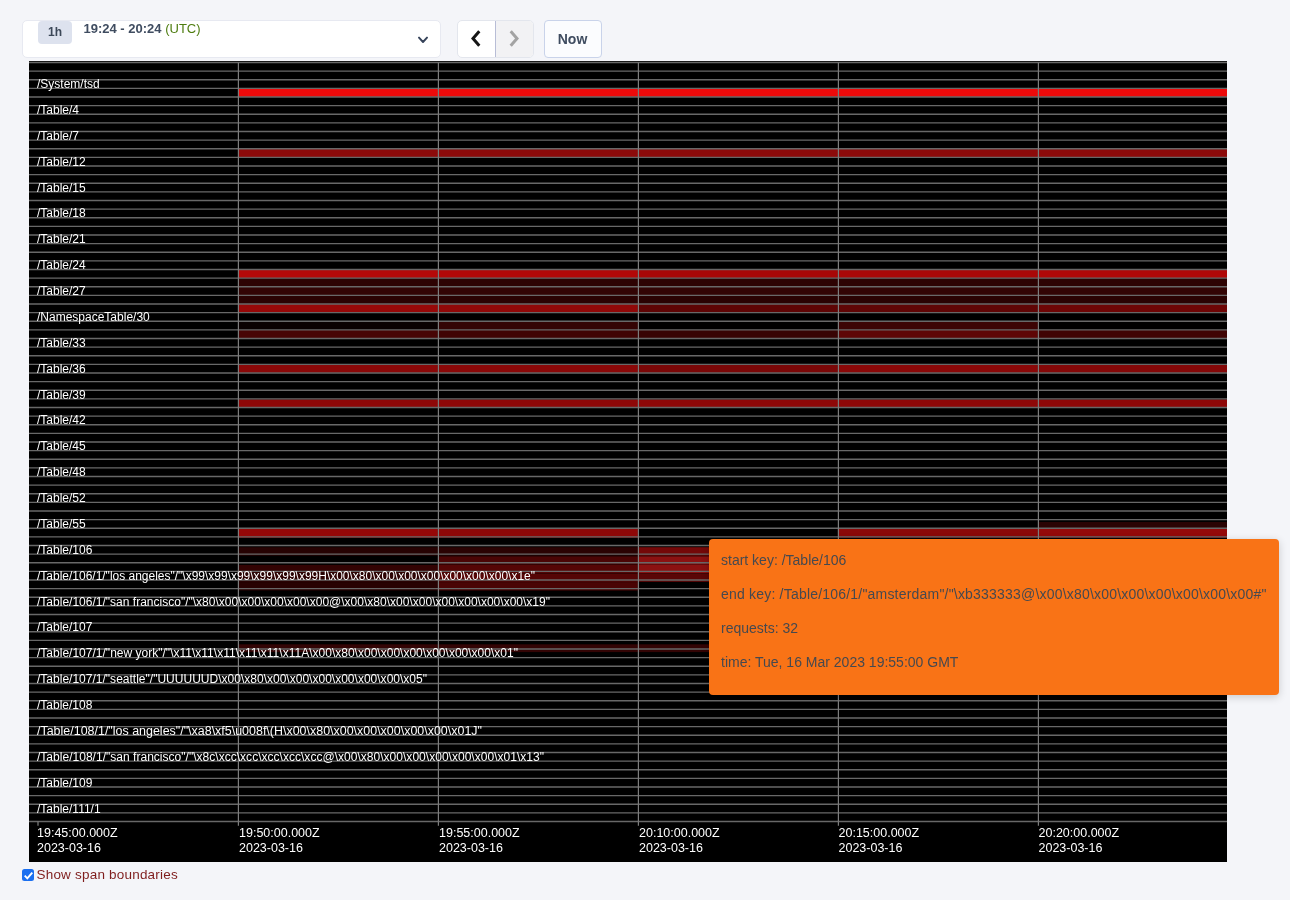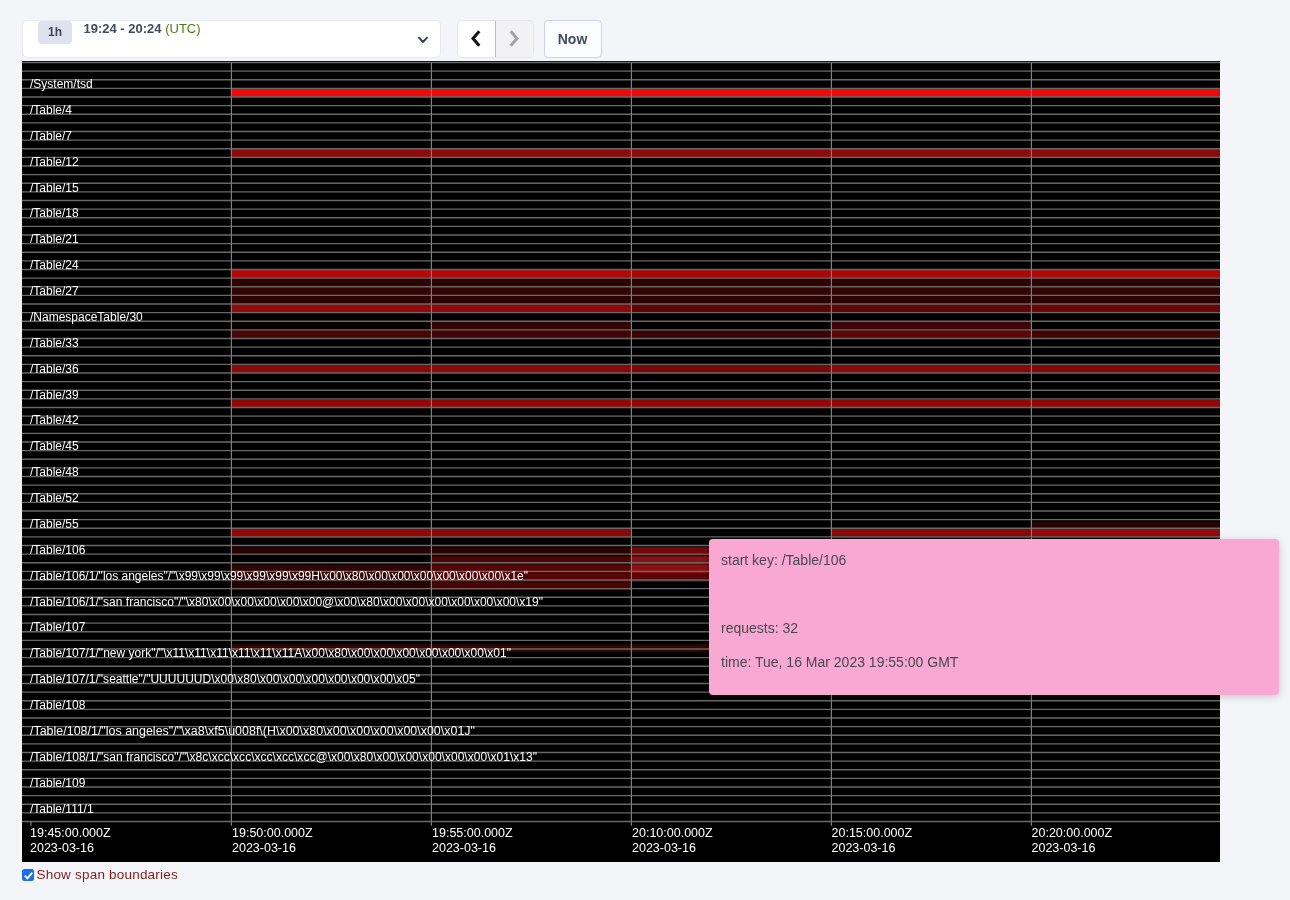--- a/index.html
+++ b/index.html
@@ -7,22 +7,22 @@
 .abs { position:absolute; }
 .selector { left:22px; top:19.5px; width:419px; height:38px; background:#fff; border:1px solid #e7e9f1; border-radius:5px; display:flex; }
 .badge { margin-left:15px; width:34px; height:23px; background:#dde2ee; border-radius:4px; display:flex; align-items:center; justify-content:center; font-size:12px; font-weight:bold; color:#3c4858; }
 .timetext { margin-left:11.5px; font-size:13px; font-weight:bold; color:#3f4c60; }
 .utc { font-weight:normal; color:#4d7c0f; }
 .chev { position:absolute; right:12px; top:15.5px; }
 .navgrp { left:456.5px; top:19.5px; width:77px; height:38.5px; border:1px solid #e3e6ed; border-radius:5px; display:flex; background:#fff; overflow:hidden; }
 .navbtn { width:38.5px; height:100%; display:flex; align-items:center; justify-content:center; }
 .navbtn.r { background:#f2f2f4; border-left:1px solid #b8bdd6; }
 .nowbtn { left:543.5px; top:19.5px; width:58px; height:38.5px; border:1px solid #c9d3ea; border-radius:4px; background:#fbfcfe; display:flex; align-items:center; justify-content:center; font-size:14px; font-weight:bold; color:#3f4c60; }
-.canvas { left:22px; top:60.5px; width:1198px; height:801px; background:#000; }
-.tooltip { left:709px; top:539px; width:570px; height:156px; background:#f9a8d4; border-radius:4px; box-shadow:0 2px 8px rgba(0,0,0,0.18); color:#46494f; font-size:14px; padding:23px 12px; }
+.canvas { left:29px; top:60.5px; width:1198px; height:801px; background:#000; }
+.tooltip { left:709px; top:539px; width:570px; height:156px; background:#f97316; border-radius:4px; box-shadow:0 2px 8px rgba(0,0,0,0.18); color:#46494f; font-size:14px; padding:23px 12px; }
 .tooltip div { position:absolute; left:12px; white-space:nowrap; }
 .checkrow { left:21.5px; top:868px; height:14px; display:flex; align-items:center; }
 .checkbox { width:12.5px; height:12.5px; background:#1a6ff0; border-radius:2.5px; position:relative; }
 .checklabel { margin-left:2.5px; font-size:13.5px; letter-spacing:0.2px; color:#7f1d1d; line-height:14px; }
 </style>
 </head>
 <body>
 <div class="abs selector">
   <div class="badge">1h</div>
   <div class="timetext">19:24 - 20:24 <span class="utc">(UTC)</span></div>
@@ -139,20 +139,21 @@
 <text x="610" y="790.5">2023-03-16</text>
 <text x="809.5" y="775.5">20:15:00.000Z</text>
 <text x="809.5" y="790.5">2023-03-16</text>
 <text x="1009.5" y="775.5">20:20:00.000Z</text>
 <text x="1009.5" y="790.5">2023-03-16</text>
 </g>
 </svg>
 </div>
 <div class="abs tooltip">
   <div style="top:13px">start key: /Table/106</div>
+  <div style="top:47px;letter-spacing:0.2px">end key: /Table/106/1/"amsterdam"/"\xb333333@\x00\x80\x00\x00\x00\x00\x00\x00#"</div>
   <div style="top:81px">requests: 32</div>
   <div style="top:115px">time: Tue, 16 Mar 2023 19:55:00 GMT</div>
 </div>
 <div class="abs checkrow">
   <div class="checkbox">
       <svg width="13" height="13" viewBox="0 0 13 13" style="position:absolute;left:0;top:0">
         <path d="M2.7 6.7 L5.3 9.3 L10.3 3.6" stroke="#fff" stroke-width="1.9" fill="none"></path>
       </svg>
     </div>
   <div class="checklabel">Show span boundaries</div>

